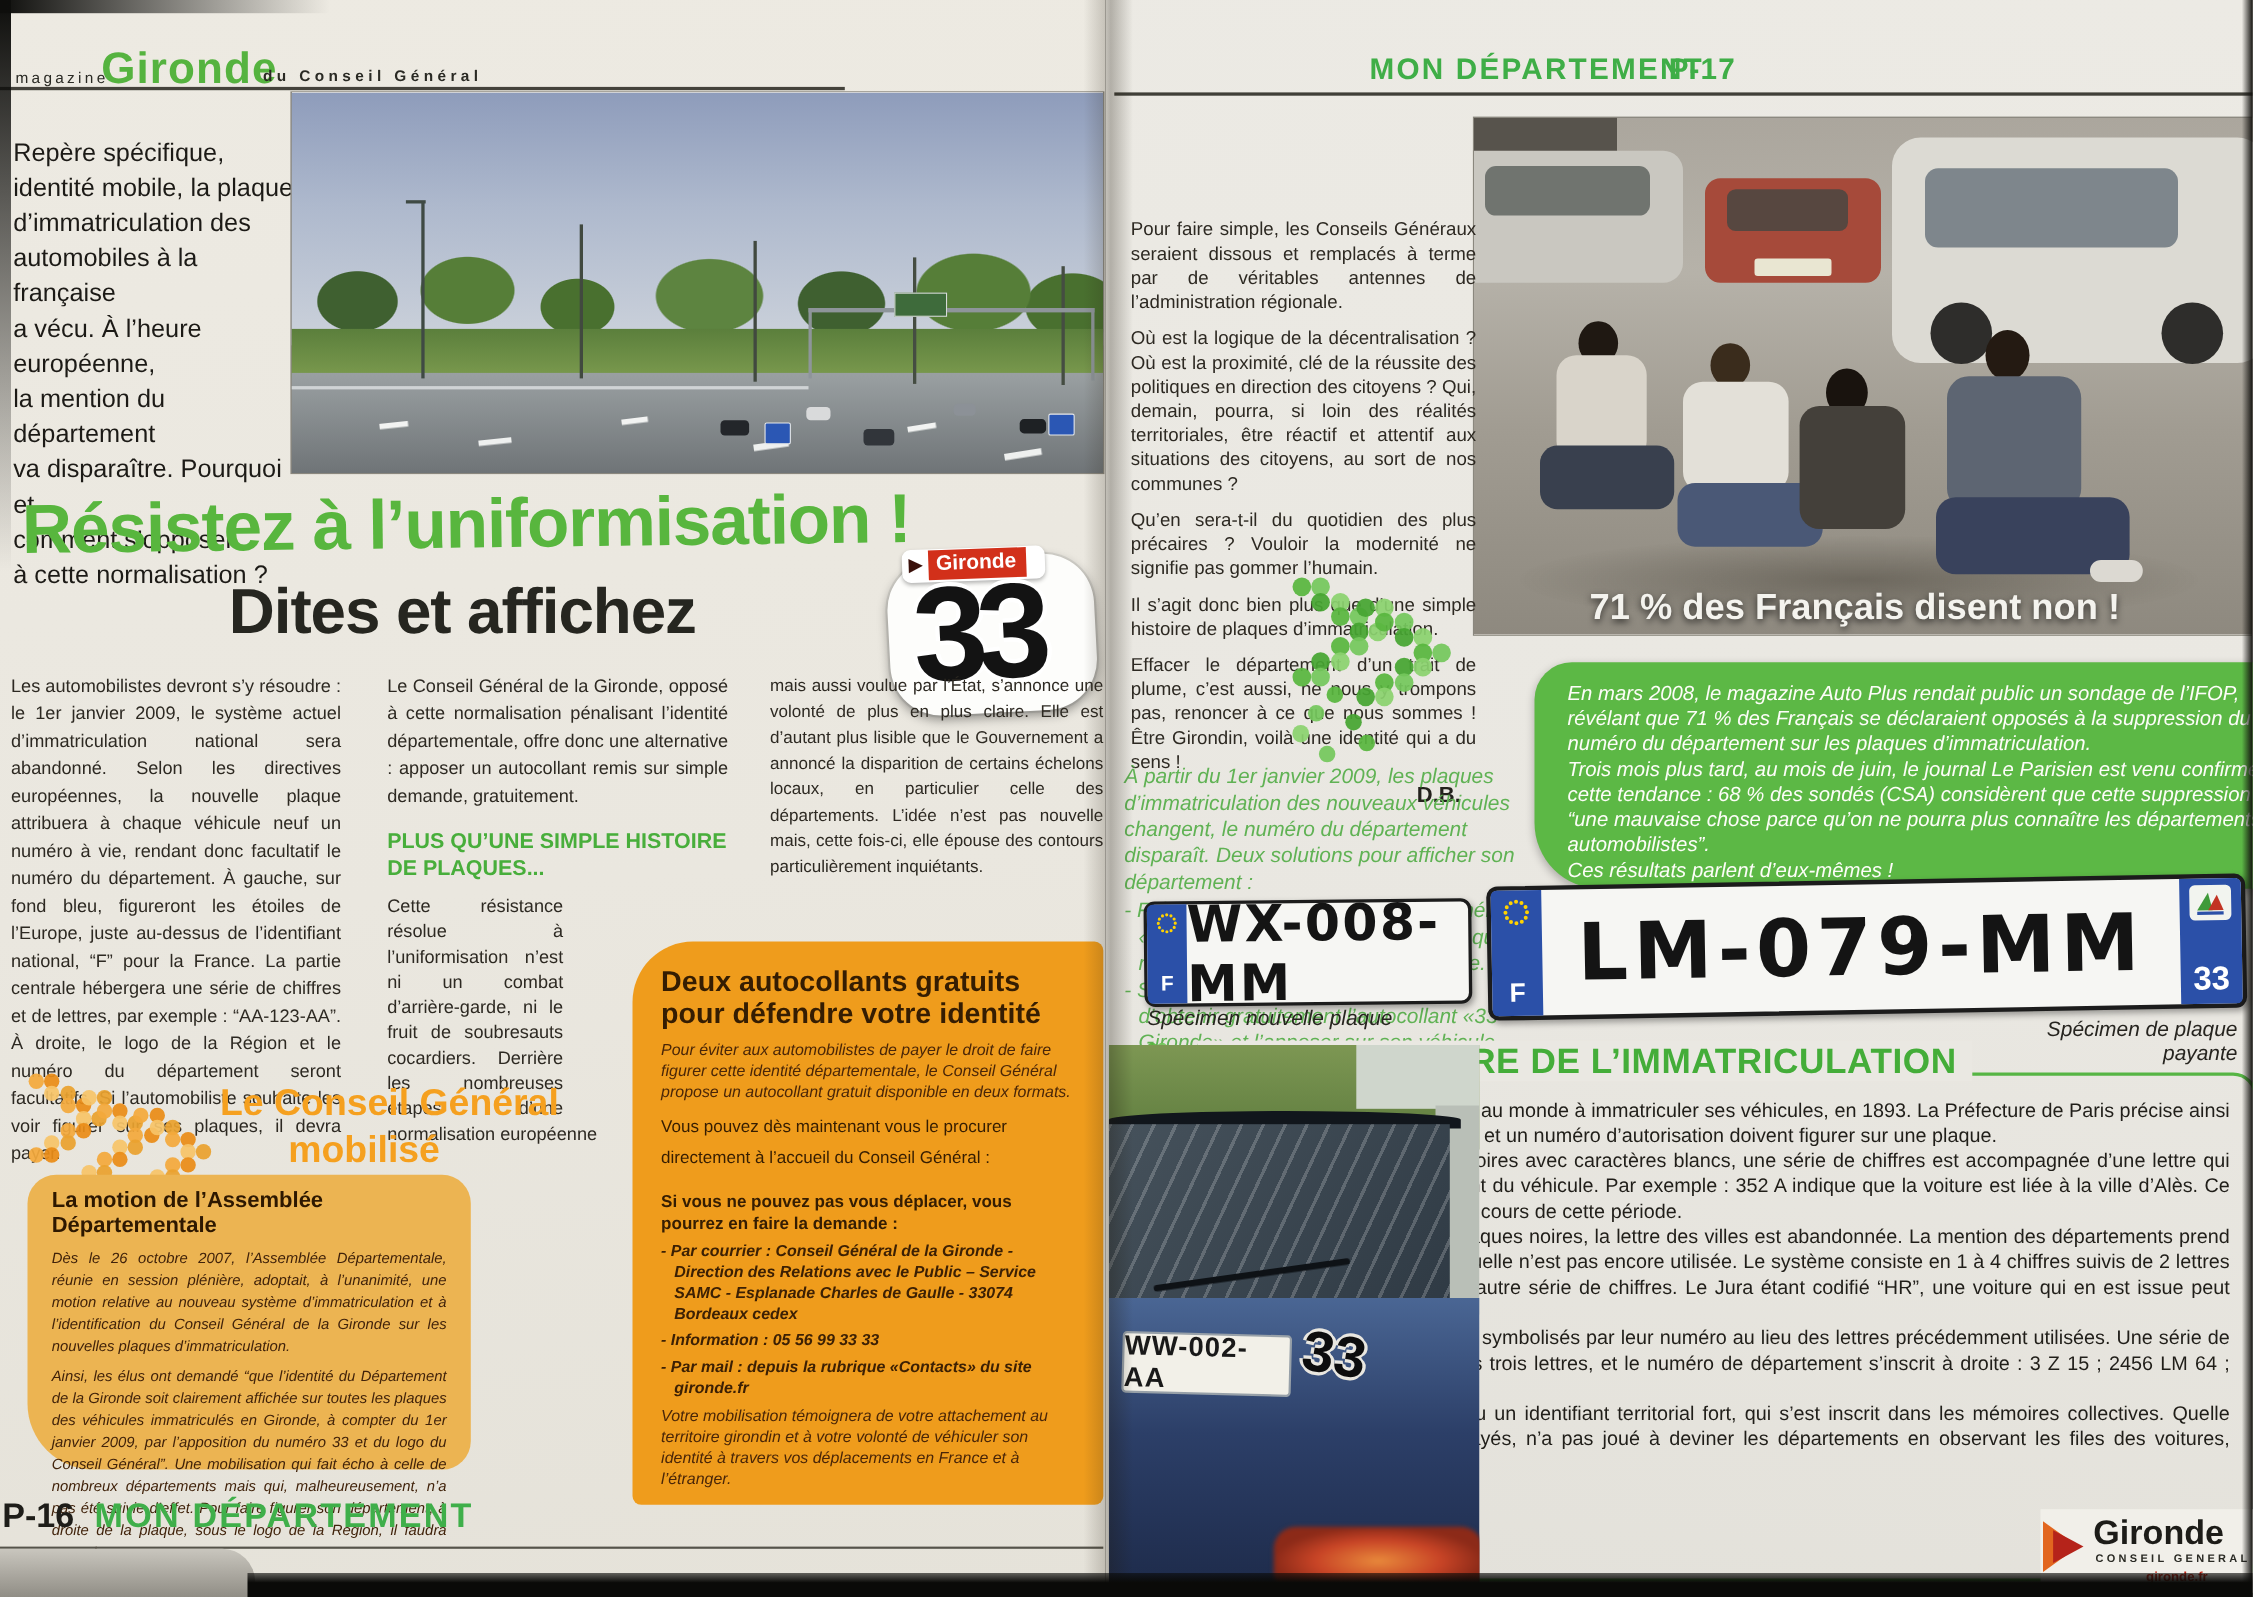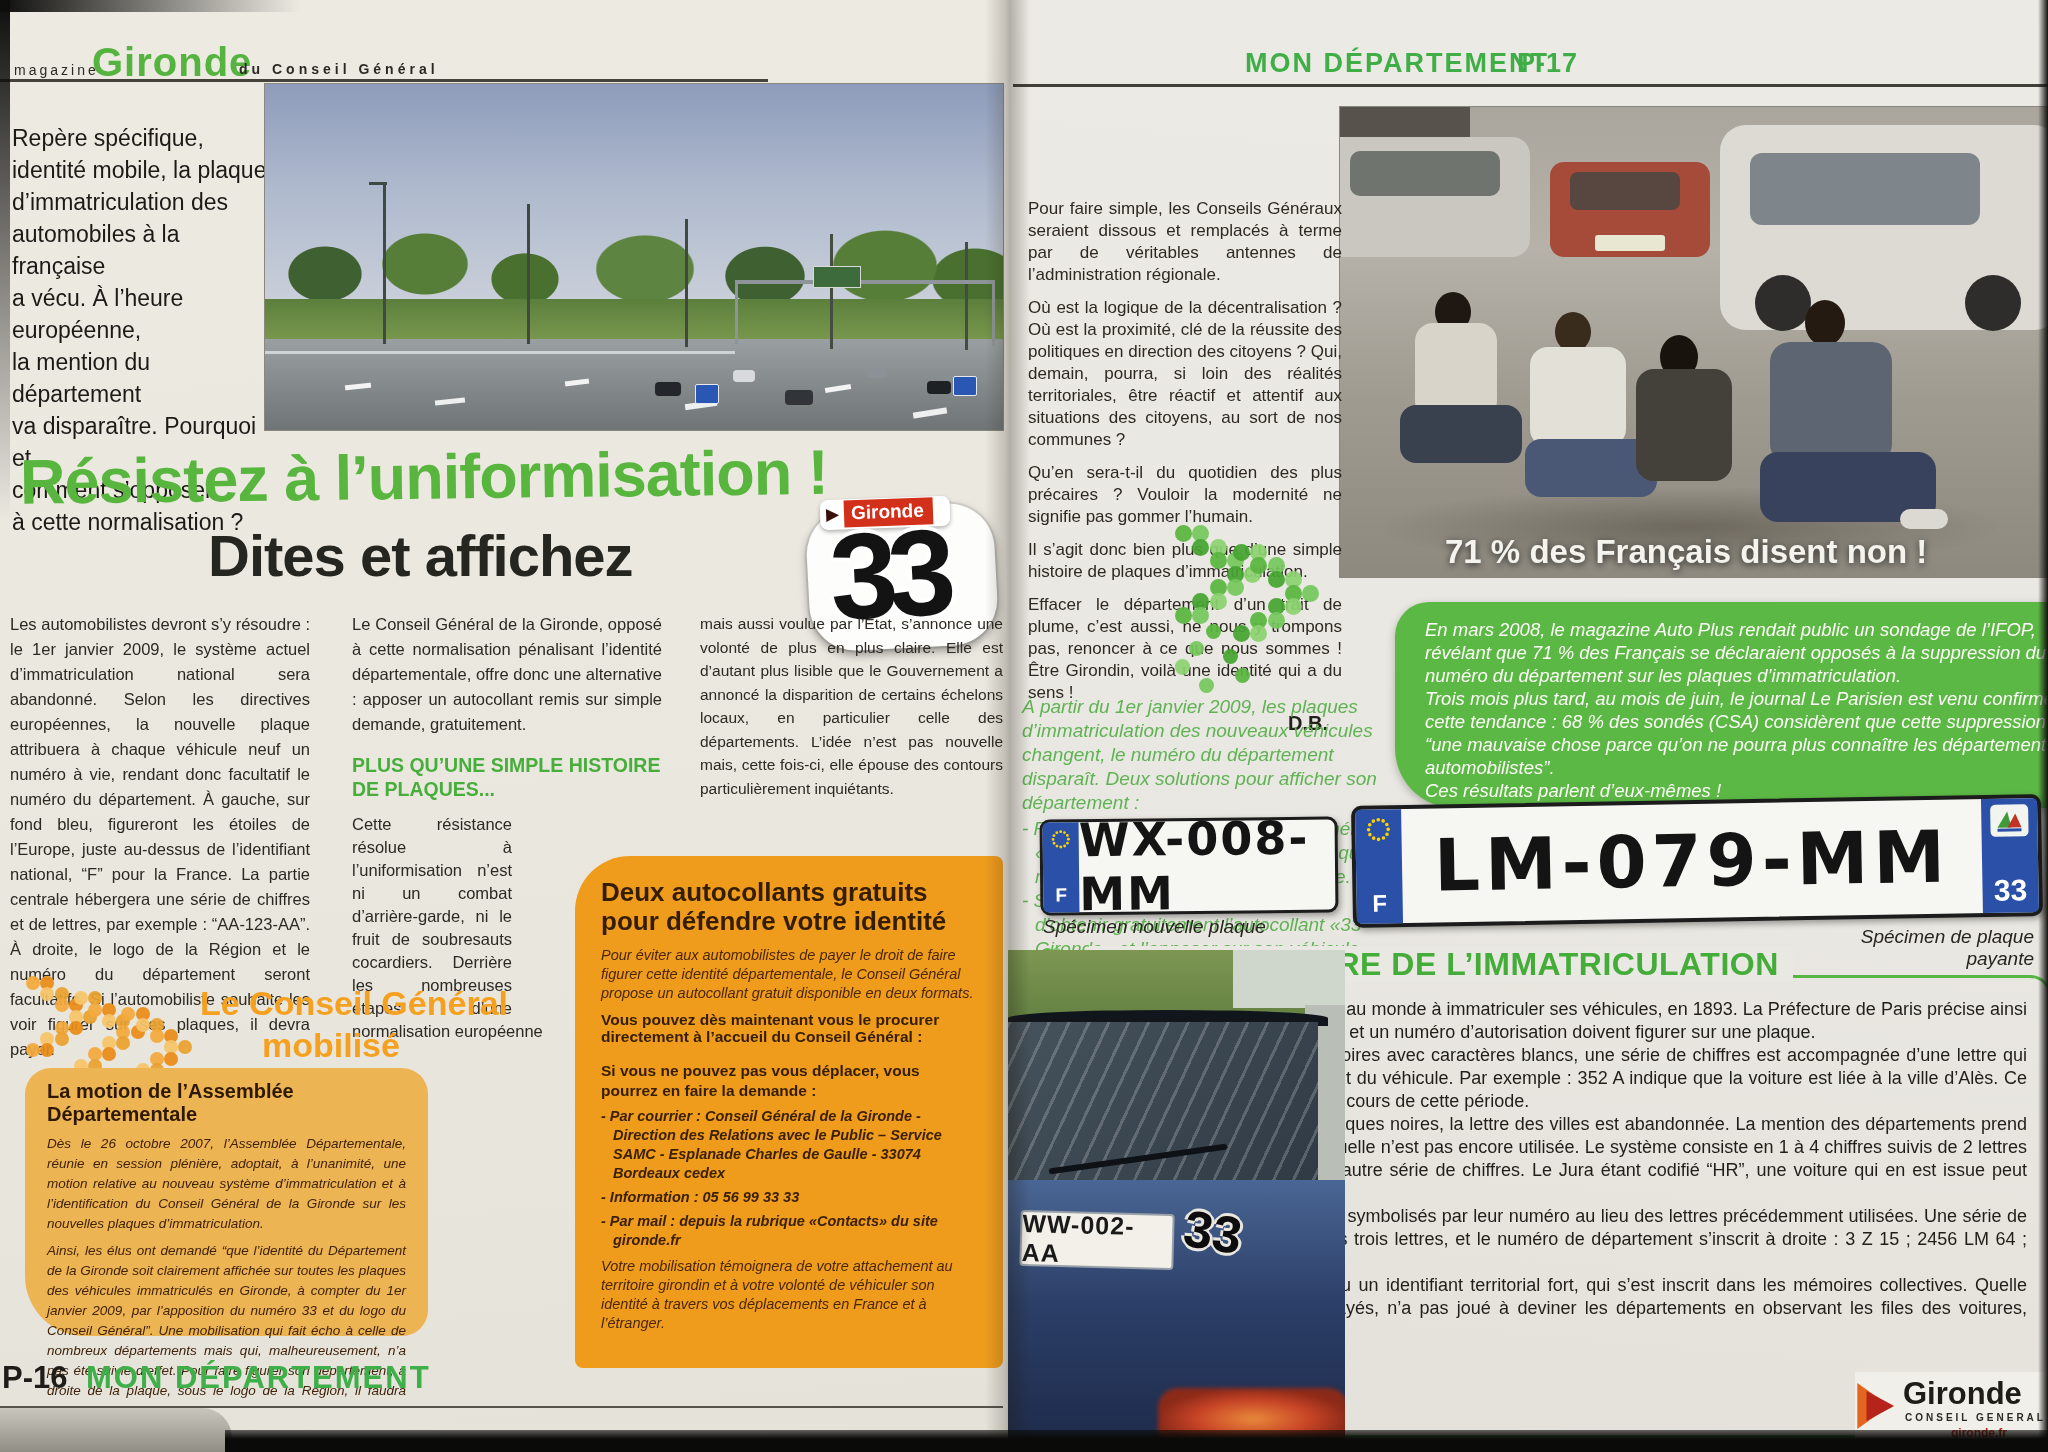--- a/index.html
+++ b/index.html
@@ -157,21 +157,21 @@
     <div class="abs obox" style="left:25px;top:1068px;width:403px;height:268px;background:#ecb452;border-radius:26px 26px 26px 60px;padding:0;">
       <div style="margin:12px 22px 0 22px;font-size:20px;font-weight:900;color:#2e1800;">La motion de l’Assemblée Départementale</div>
       <div class="jt" style="margin:8px 22px 0 22px;font-size:13.5px;line-height:20px;font-style:italic;color:#40220a;">Dès le 26 octobre 2007, l’Assemblée Départementale, réunie en session plénière, adoptait, à l’unanimité, une motion relative au nouveau système d’immatriculation et à l’identification du Conseil Général de la Gironde sur les nouvelles plaques d’immatriculation.</div>
       <div class="jt" style="margin:7px 22px 0 22px;font-size:13.5px;line-height:20px;font-style:italic;color:#40220a;">Ainsi, les élus ont demandé “que l’identité du Département de la Gironde soit clairement affichée sur toutes les plaques des véhicules immatriculés en Gironde, à compter du 1er janvier 2009, par l’apposition du numéro 33 et du logo du Conseil Général”. Une mobilisation qui fait écho à celle de nombreux départements mais qui, malheureusement, n’a pas été suivie d’effet. Pour faire figurer son département, à droite de la plaque, sous le logo de la Région, il faudra payer !</div>
     </div>
 
     <div class="abs obox" style="left:575px;top:856px;width:428px;height:512px;background:#ef9c1c;border-radius:55px 8px 8px 8px;overflow:hidden;">
       <div style="margin:22px 24px 0 26px;font-size:26px;font-weight:900;color:#351d02;line-height:29px;">Deux autocollants gratuits</div>
       <div style="margin:0 24px 0 26px;font-size:26px;font-weight:900;color:#351d02;line-height:29px;">pour défendre votre identité</div>
       <div style="margin:10px 24px 0 26px;font-size:14.5px;line-height:19px;font-style:italic;color:#4a2608;">Pour éviter aux automobilistes de payer le droit de faire figurer cette identité départementale, le Conseil Général propose un autocollant gratuit disponible en deux formats.</div>
-      <div style="margin:8px 24px 16px 26px;font-size:15.5px;line-height:17px;font-weight:bold;color:#351d02;">Vous pouvez dès maintenant vous le procurer directement à l’accueil du Conseil Général :</div>
+      <div style="margin:8px 24px 16px 26px;font-size:15.5px;line-height:28px;font-weight:normal;color:#351d02;">Vous pouvez dès maintenant vous le procurer directement à l’accueil du Conseil Général :</div>
       <div style="margin:8px 24px 0 26px;font-size:15.5px;line-height:20px;font-weight:bold;color:#351d02;">Si vous ne pouvez pas vous déplacer, vous pourrez en faire la demande :</div>
       <div style="margin:6px 24px 0 26px;font-size:14.5px;line-height:19px;font-weight:bold;font-style:italic;color:#3c2004;padding-left:12px;text-indent:-12px;">- Par courrier : Conseil Général de la Gironde - Direction des Relations avec le Public – Service SAMC - Esplanade Charles de Gaulle - 33074 Bordeaux cedex</div>
       <div style="margin:5px 24px 0 26px;font-size:14.5px;line-height:19px;font-weight:bold;font-style:italic;color:#3c2004;padding-left:12px;text-indent:-12px;">- Information : 05 56 99 33 33</div>
       <div style="margin:5px 24px 0 26px;font-size:14.5px;line-height:19px;font-weight:bold;font-style:italic;color:#3c2004;padding-left:12px;text-indent:-12px;">- Par mail : depuis la rubrique «Contacts» du site gironde.fr</div>
       <div style="margin:7px 24px 0 26px;font-size:14.5px;line-height:19px;font-style:italic;color:#4a2608;">Votre mobilisation témoignera de votre attachement au territoire girondin et à votre volonté de véhiculer son identité à travers vos déplacements en France et à l’étranger.</div>
     </div>
 
     <div class="abs" style="left:2px;top:1360px;font-size:31px;font-weight:900;color:#1e1d19;">P-16</div>
     <div class="abs" style="left:86px;top:1360px;font-size:31px;font-weight:900;letter-spacing:2px;color:#3faf4a;">MON DÉPARTEMENT</div>
     <div class="abs" style="left:0;top:1406px;width:1003px;height:2px;background:#55534a;"></div>

